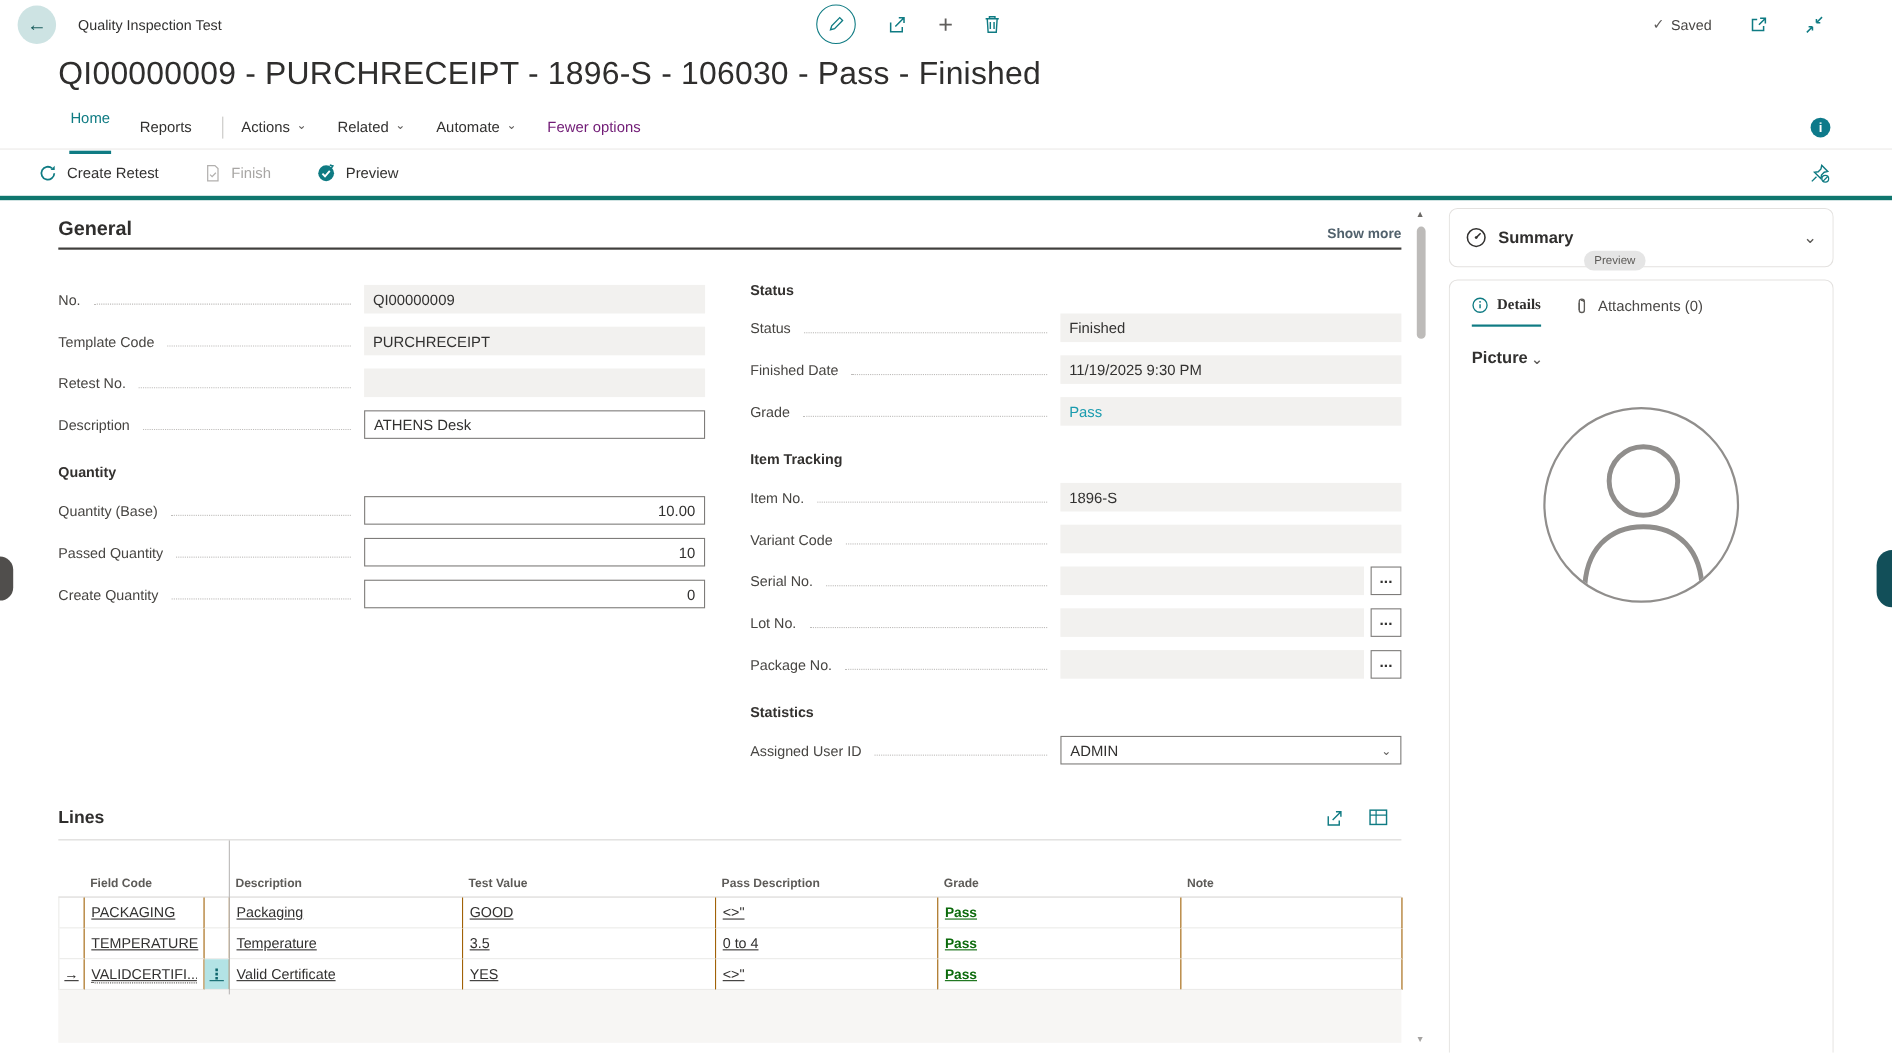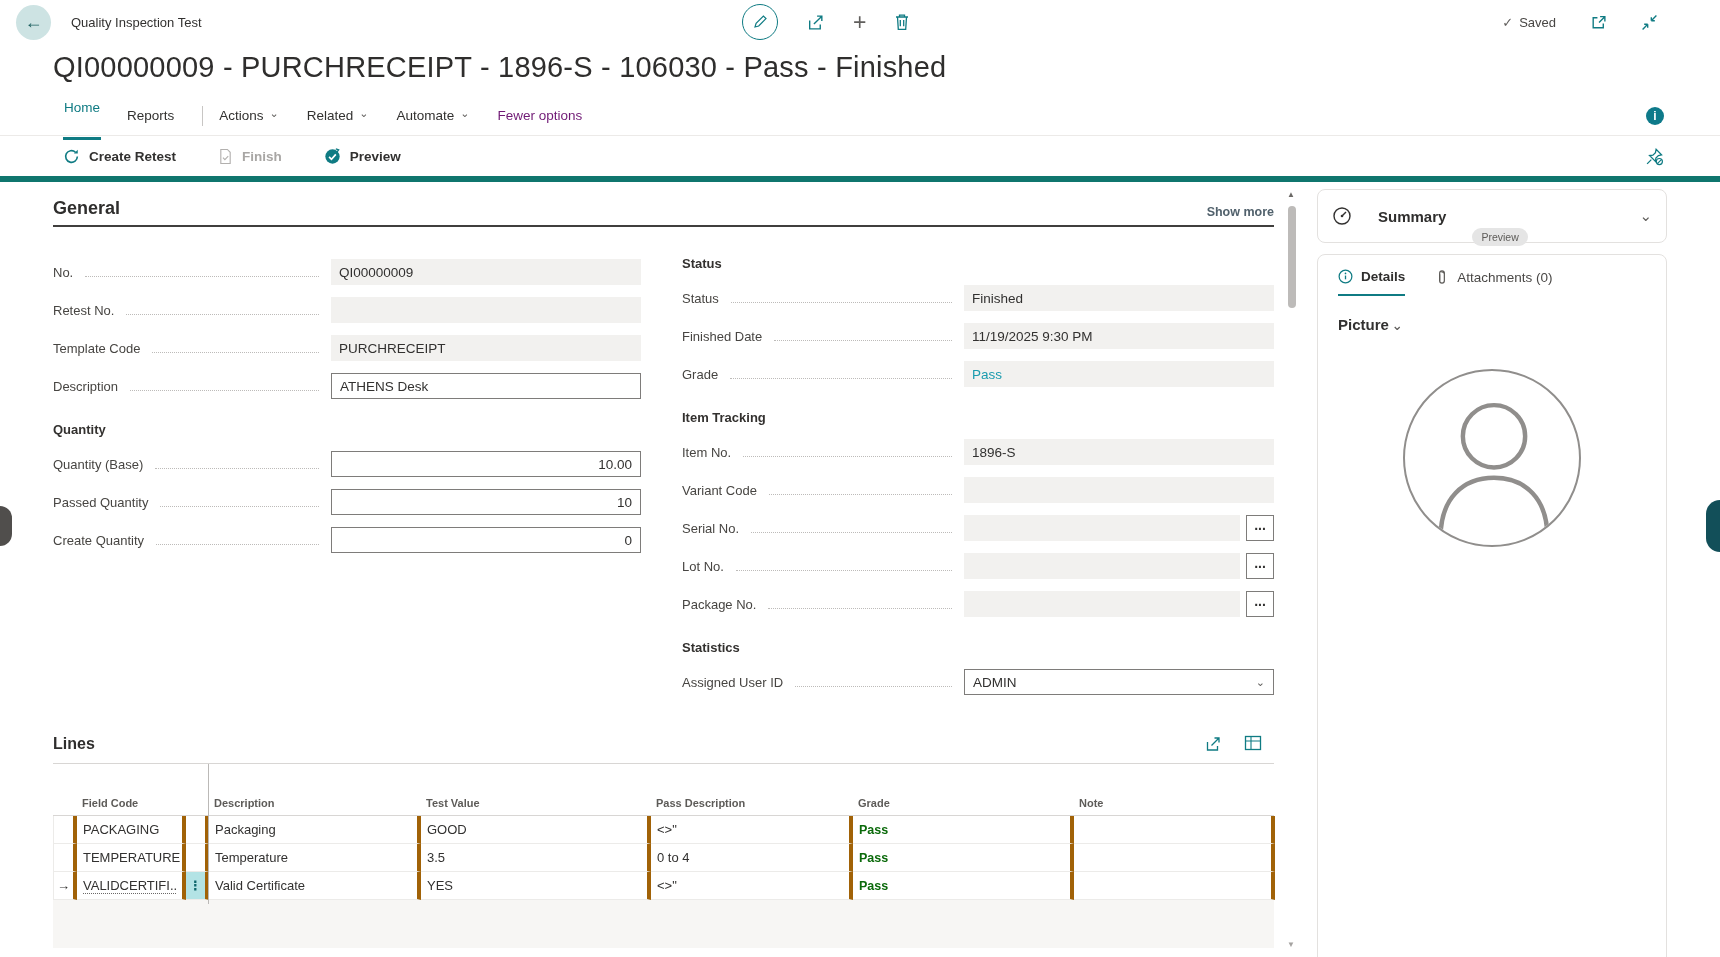--- a/index.html
+++ b/index.html
@@ -33,22 +33,22 @@
   .mtab { font-size:13.5px; margin-right:26px; cursor:pointer; }
   .mtab.active { color:#0f7b83; border-bottom:3px solid #0f7b83; padding:0 1px 22px; margin-bottom:-9px; font-weight:400; }
   .vdiv { width:1px; height:20px; background:#c8c6c4; margin:0 16px 0 2px; }
   .mdrop { display:flex; align-items:center; gap:6px; font-size:13.5px; margin-right:28px; cursor:pointer; }
   .caret { font-size:11px; color:#605e5c; position:relative; top:-2px; }
   .fewer { color:#701a75; font-size:13.5px; cursor:pointer; }
   .info-circle { margin-left:auto; width:18px; height:18px; border-radius:50%; background:#0e7a8a; color:#fff;
     font-size:12px; font-weight:700; display:flex; align-items:center; justify-content:center; cursor:pointer; }
 
   
-  .actionbar { height:46px; display:flex; align-items:center; padding:0 56px 0 63px; gap:42px;
-    border-bottom:6px solid #0f766e;font-weight:bold; }
+  .actionbar { height:46px; display:flex; align-items:center; padding:0 56px 0 35px; gap:42px;
+    border-bottom:4px solid #0f766e; }
   .abtn { display:flex; align-items:center; gap:9px; font-size:13.5px; color:#323130; cursor:pointer; }
   .abtn.disabled { color:#a8a6a4; cursor:default; }
   .pin-btn { margin-left:auto; cursor:pointer; }
 
   
   .content { position:absolute; top:176px; left:0; right:0; bottom:0; display:flex; }
   .main { width:1274px; padding-left:53px; }
 
   .sec-head { display:flex; align-items:flex-end; border-bottom:2px solid #403f3d; padding-bottom:6px; margin-top:22px; }
   .sec-title { font-size:18px; font-weight:600; color:#2f2e2d; }
@@ -79,46 +79,46 @@
   .lines-title { font-size:16px; font-weight:600; color:#2f2e2d; }
   .lines-icons { margin-left:auto; display:flex; gap:22px; margin-right:12px; }
   .lines-icons > span { cursor:pointer; }
 
   .tbl { position:relative; width:1221px; border-top:1px solid #d8d6d4; margin-top:10px; }
   .freeze { position:absolute; left:155px; top:0; width:1px; height:140px; background:#bbb9b7; }
   .headzone { height:33px; }
   .hgrid, .bgrid { display:grid; grid-template-columns:23px 109px 23px 212px 230px 202px 221px 201px; }
   .th { font-size:11px; color:#5d5b58; padding:0 0 6px 6px; border-bottom:1px solid #d8d6d4; white-space:nowrap; overflow:hidden;font-weight:bold; }
   .td { height:28px; font-size:13px; display:flex; align-items:center; padding:0 6px;
-    border-bottom:1px solid #ecebe9; border-right:4px solid #a16207; overflow:hidden; white-space:nowrap; }
+    border-bottom:1px solid #ecebe9; border-right:1px solid #a16207; overflow:hidden; white-space:nowrap;text-decoration:underline; }
   .bgrid { border-left:1px solid #ecebe9; }
   .td.grade { color:#0b6a0b; font-weight:700; font-size:12.5px; }
   .td.selcell { justify-content:center; padding:0; color:#323130; }
   .td.dotscell { justify-content:center; padding:0; color:#5d5b58; }
   .td.dotscell.active { background:#b3e3e5; color:#0e666c; font-weight:700; cursor:pointer; }
   .fc-edit { border-bottom:1px dotted #6b6967; max-width:100%; overflow:hidden; }
   .below-strip { width:1221px; height:48px; background:#f7f6f4; }
 
   
   .vscroll { width:16px; margin-left:10px; position:relative; }
   .sb-up { position:absolute; top:14px; left:3px; font-size:8px; color:#6b6966; cursor:pointer; }
   .sb-thumb { position:absolute; top:30px; left:4px; width:8px; height:102px; background:#bdbbb9; border-radius:4px; cursor:pointer; }
   .sb-down { position:absolute; bottom:8px; left:3px; font-size:8px; color:#a5a3a1; cursor:pointer; }
 
   
   .factbox { width:350px; margin-left:17px; overflow:hidden; }
   .card { border:1px solid #e3e1df; border-radius:8px; background:#fff; }
-  .summary-card { margin-top:13px; height:54px; display:flex; align-items:center; padding:0 14px; gap:26px; cursor:pointer; }
+  .summary-card { margin-top:13px; height:54px; display:flex; align-items:center; padding:0 14px; gap:10px; cursor:pointer; }
   .summary-title { font-size:15px; font-weight:600; color:#2f2e2d; }
   .badge { background:#e5e5e5; border-radius:10px; padding:3px 9px; font-size:10.5px; color:#5d5b58;margin-top:41px; }
   .chev { margin-left:auto; color:#5d5b58; font-size:15px; }
   .details-card { margin-top:11px; height:720px; }
   .fb-tabs { display:flex; gap:30px; padding:14px 20px 0; }
   .fb-tab { display:flex; gap:8px; align-items:center; font-size:13.5px; color:#4a4846; padding-bottom:10px; cursor:pointer; }
-  .fb-tab.active { font-weight:600; color:#2f2e2d; border-bottom:2.5px solid #0f7b83; }
+  .fb-tab.active { font-weight:600; color:#2f2e2d; border-bottom:2.5px solid #0f7b83;font-family:Liberation Serif, serif; }
   .picture-head { padding:20px 20px 0; font-size:15px; font-weight:700; display:flex; align-items:center; gap:3px; cursor:pointer; }
   .picture-head .caret { font-size:13px; top:1px; }
   .avatar-wrap { display:flex; justify-content:center; margin-top:36px; }
   .avatar { width:178px; height:178px; border-radius:50%; border:2px solid #908e8c; position:relative; overflow:hidden; }
   .avatar svg { position:absolute; inset:0; }
 
   
   .edge-left { position:absolute; left:0; top:506px; width:12px; height:40px; background:#504e4c;
     border-radius:0 20px 20px 0; cursor:pointer; }
   .edge-right { position:absolute; right:0; top:500px; width:14px; height:52px; background:#124f59;
@@ -247,28 +247,28 @@
 
     <div class="fields">
 
       <div class="col-left">
         <div class="frow">
           <span class="flabel">No.</span>
           <span class="leader"></span>
           <div class="finput ro">QI00000009</div>
         </div>
         <div class="frow">
+          <span class="flabel">Template Code</span>
+          <span class="leader"></span>
+          <div class="finput ro">PURCHRECEIPT</div>
+        </div>
+        <div class="frow">
           <span class="flabel">Retest No.</span>
           <span class="leader"></span>
           <div class="finput ro"></div>
-        </div>
-        <div class="frow">
-          <span class="flabel">Template Code</span>
-          <span class="leader"></span>
-          <div class="finput ro">PURCHRECEIPT</div>
         </div>
         <div class="frow">
           <span class="flabel">Description</span>
           <span class="leader"></span>
           <div class="finput ed">ATHENS Desk</div>
         </div>
 
         <div class="subhead">Quantity</div>
 
         <div class="frow">

